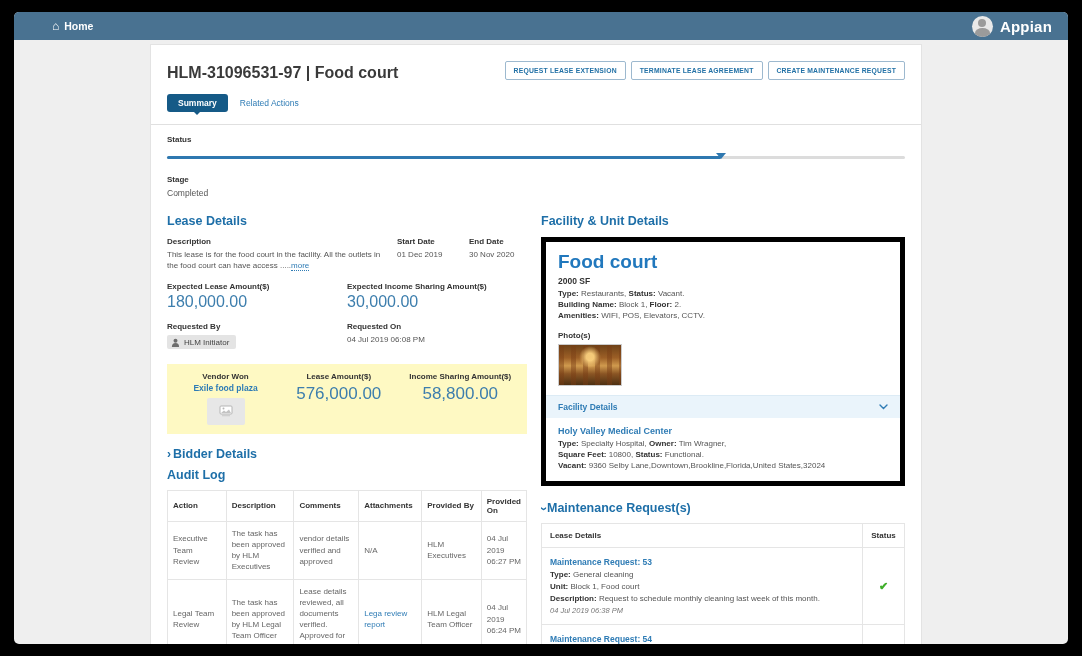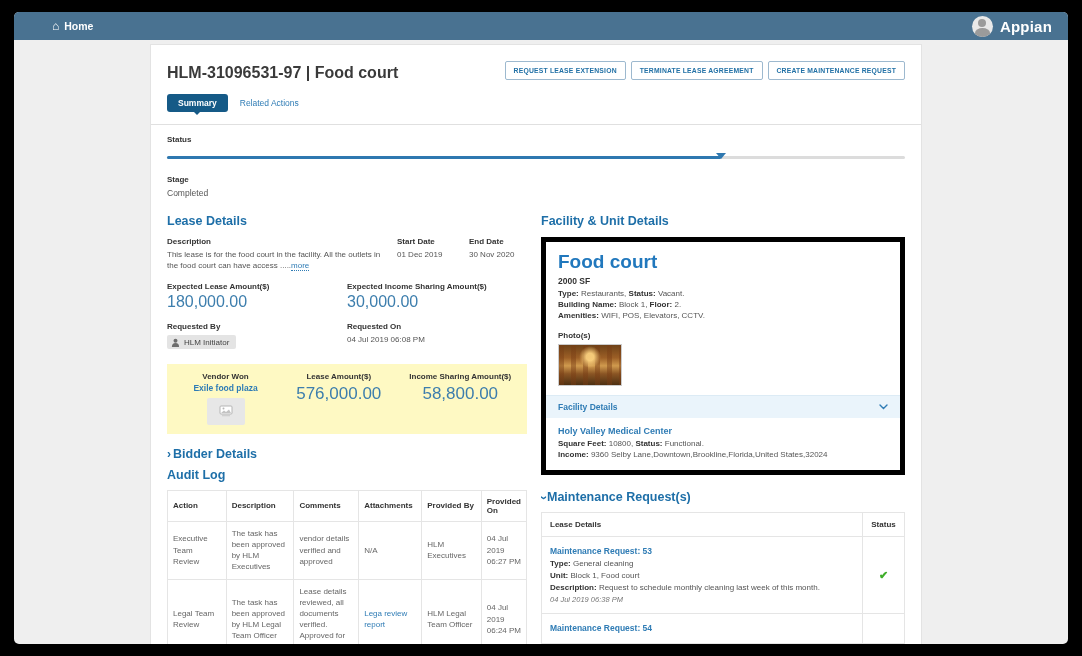--- a/index.html
+++ b/index.html
@@ -284,22 +284,23 @@
 
           <div class="fd-bar">
             <span class="fd-bar-label">Facility Details</span>
             <svg width="9" height="6" viewBox="0 0 9 6">
                 <path d="M1 1 L4.5 4.5 L8 1" stroke="#2f7cb5" stroke-width="1.4" fill="none" stroke-linecap="round"></path>
               </svg>
           </div>
 
           <div class="fd-body">
             <div class="fac-name">Holy Valley Medical Center</div>
+            <div class="txt"><span class="lbl">Type:</span><span> Specialty Hospital, </span><span class="lbl">Owner:</span><span> Tim Wragner,</span></div>
             <div class="txt"><span class="lbl">Square Feet:</span><span> 10800, </span><span class="lbl">Status:</span><span> Functional.</span></div>
-            <div class="txt"><span class="lbl">Income:</span><span> 9360 Selby Lane,Downtown,Brookline,Florida,United States,32024</span></div>
+            <div class="txt"><span class="lbl">Vacant:</span><span> 9360 Selby Lane,Downtown,Brookline,Florida,United States,32024</span></div>
           </div>
         </div>
 
         <div class="maint">
           <div class="maint-head">
             <span class="chev down">›</span>
             <span class="sec-h">Maintenance Request(s)</span>
           </div>
 
           <table class="maint-t">

